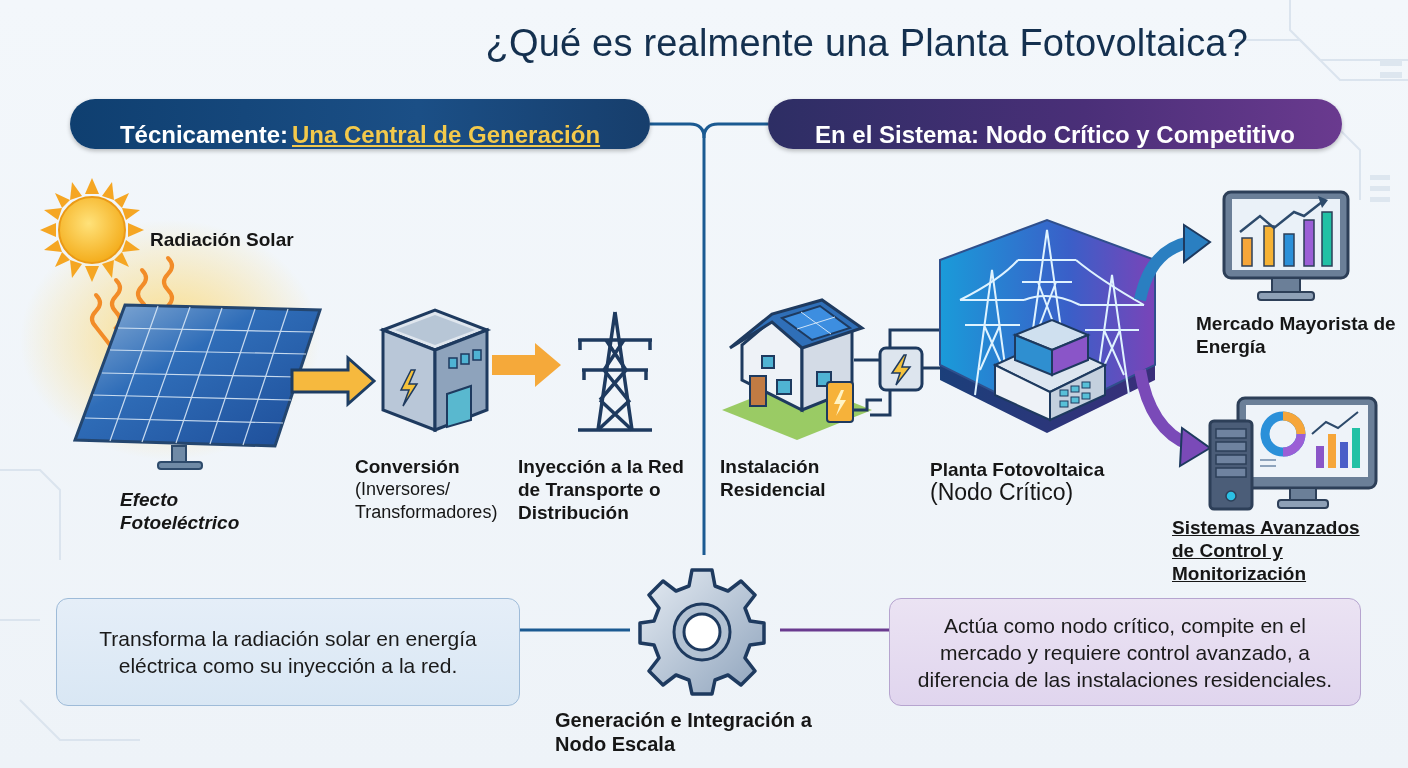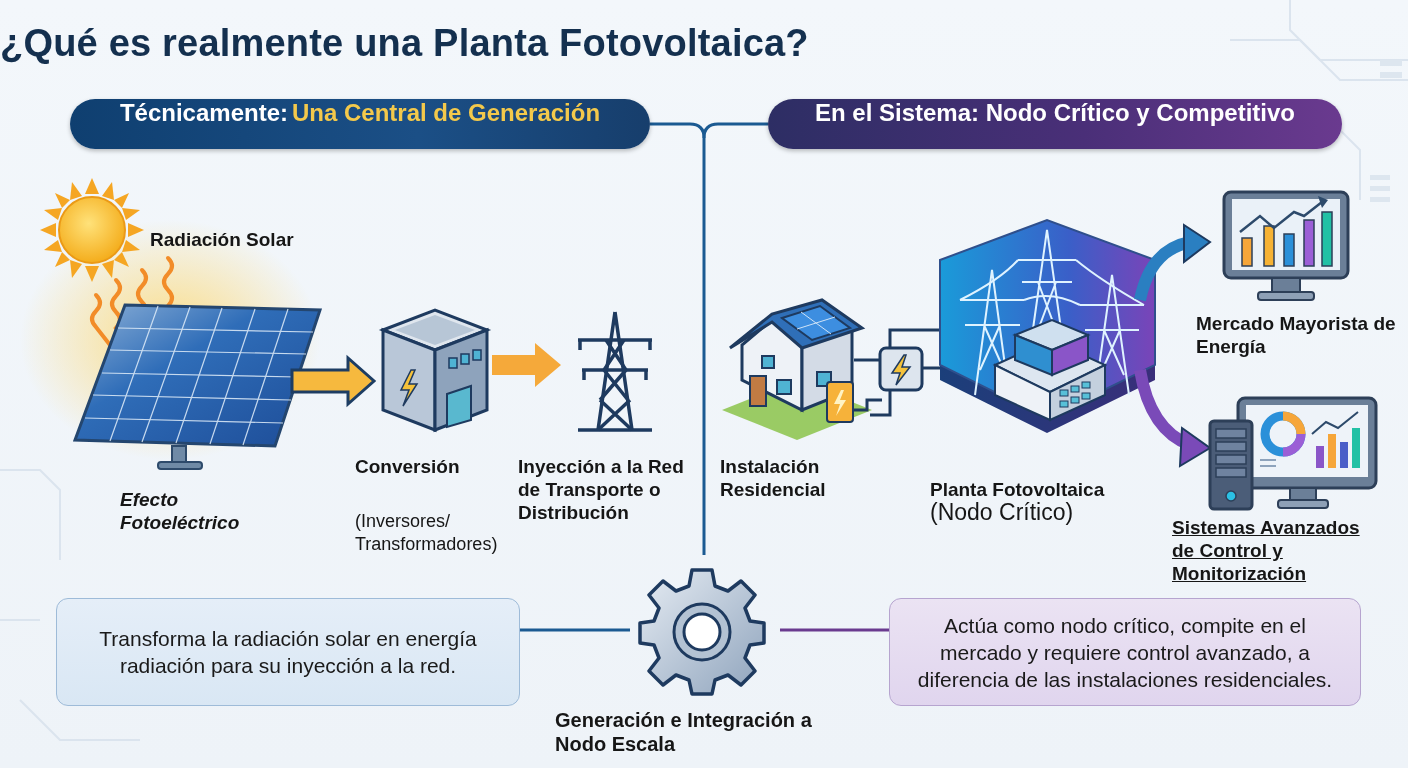--- a/index.html
+++ b/index.html
@@ -6,31 +6,31 @@
   html, body { width: 1408px; height: 768px; overflow: hidden; }
   body {
     font-family: "Liberation Sans", "DejaVu Sans", sans-serif;
     background: linear-gradient(180deg, #f3f7fb 0%, #eef3f8 100%);
     position: relative;
     color: #141414;
   }
   .abs { position: absolute; }
   .bg-circuit { position: absolute; inset: 0; pointer-events: none; }
   .title {
-    position: absolute; left: 0; top: 22px; width: 1248px; text-align: left;
-    font-size: 38px; font-weight: 700; color: #14304f; letter-spacing: 0.2px;
+    position: absolute; left: 0; top: 22px; width: 1248px; text-align: right;
+    font-size: 38px; font-weight: 400; color: #14304f; letter-spacing: 0.2px;
   }
   .pill {
     position: absolute; height: 50px; border-radius: 25px;
-    display: flex; align-items: flex-start; justify-content: center;
+    display: flex; align-items: flex-end; justify-content: center;
     font-size: 24px; font-weight: 700; color: #ffffff;
     box-shadow: 0 2px 4px rgba(0,0,0,0.25);
   }
   .pill-left { left: 70px; top: 99px; width: 580px; background: linear-gradient(90deg, #0f3f70, #1b4f86 60%, #173e6c); }
-  .pill-left .accent { color: #f3c94b; margin-left: 4px; }
+  .pill-left .accent { color: #f3c94b; margin-left: 4px; text-decoration: underline; }
   .pill-right { left: 768px; top: 99px; width: 574px; background: linear-gradient(90deg, #2d2e64, #4a2f78 55%, #6a3a8f); }
   .label {
     position: absolute; text-align: left; font-size: 19px; line-height: 23px; font-weight: 700; color: #161616;
   }
   .label .sub { font-weight: 400; display: block; }
   .box {
     position: absolute; border-radius: 12px; display: flex; align-items: center; justify-content: center;
     text-align: center; font-size: 21px; line-height: 27px; color: #1a1a1a; padding: 10px 18px;
   }
   .box-left { left: 56px; top: 598px; width: 464px; height: 108px; background: linear-gradient(180deg, #e5eef8, #d9e7f4); border: 1.5px solid #9ebbd8; }
@@ -148,21 +148,21 @@
   <polygon points="60,40 112,20 112,100 60,120" fill="#8ea3bc" stroke="#1e3a5f" stroke-width="3"></polygon>
   <polygon points="36,60 26,80 34,80 28,96 42,74 34,74 40,60" fill="#f5c23a" stroke="#1e3a5f" stroke-width="1.5"></polygon>
   <rect x="74" y="48" width="8" height="10" fill="#4fb3d3" stroke="#1e3a5f" stroke-width="1.5"></rect>
   <rect x="86" y="44" width="8" height="10" fill="#4fb3d3" stroke="#1e3a5f" stroke-width="1.5"></rect>
   <rect x="98" y="40" width="8" height="10" fill="#4fb3d3" stroke="#1e3a5f" stroke-width="1.5"></rect>
   <polygon points="72,84 96,76 96,110 72,117" fill="#59b8cf" stroke="#1e3a5f" stroke-width="2"></polygon>
   <polygon points="117,45 160,45 160,33 186,55 160,77 160,65 117,65" fill="#f5a93a"></polygon>
 </svg>
 <div class="label" style="left:355px;top:455px;width:180px;">
   <span>Conversión</span>
-  <span class="sub" style="font-size:18px;margin-top:32px;">(Inversores/ Transformadores)</span>
+  <span class="sub" style="font-size:18px;">(Inversores/ Transformadores)</span>
 </div>
 
 <svg class="abs" style="left:570px;top:310px" width="95" height="125">
   <g stroke="#1e3a5f" stroke-width="3.5" fill="none" stroke-linejoin="round">
     <path d="M45 2 L28 120 M45 2 L62 120"></path>
     <line x1="8" y1="120" x2="82" y2="120"></line>
     <path d="M8 30 H82 M12 60 H78"></path>
     <path d="M36 30 L56 60 M54 30 L34 60 M34 60 L58 90 M56 60 L30 90 M30 90 L62 120 M60 90 L28 120"></path>
     <line x1="10" y1="30" x2="10" y2="40"></line>
       <line x1="80" y1="30" x2="80" y2="40"></line>
@@ -233,21 +233,21 @@
   <polygon points="112,130 148,115 148,140 112,155" fill="#8a55c8" stroke="#1e3a5f" stroke-width="2"></polygon>
   <g fill="#58c0d8" stroke="#1e3a5f" stroke-width="1">
     <rect x="120" y="170" width="8" height="6"></rect>
       <rect x="131" y="166" width="8" height="6"></rect>
       <rect x="142" y="162" width="8" height="6"></rect>
     <rect x="120" y="181" width="8" height="6"></rect>
       <rect x="131" y="177" width="8" height="6"></rect>
       <rect x="142" y="173" width="8" height="6"></rect>
   </g>
 </svg>
-<div class="label" style="left:930px;top:478px;width:230px;">
+<div class="label" style="left:930px;top:458px;width:230px;">
   <span>Planta Fotovoltaica</span>
   <span class="sub" style="font-size:23px;">(Nodo Crítico)</span>
 </div>
 
 <svg class="abs" style="left:1100px;top:220px" width="110" height="260">
   <path d="M40 80 Q50 30 90 22" stroke="#2a7fc1" stroke-width="12" fill="none"></path>
   <polygon points="84,5 110,22 84,42" fill="#2a7fc1" stroke="#1e3a5f" stroke-width="2"></polygon>
   <path d="M40 150 Q50 210 90 225" stroke="#7a4ab8" stroke-width="12" fill="none"></path>
   <polygon points="82,208 110,228 80,246" fill="#7a4ab8" stroke="#1e3a5f" stroke-width="2"></polygon>
 </svg>
@@ -303,14 +303,14 @@
     </linearGradient>
   </defs>
   <g transform="translate(70,70)">
     <path d="M-10,-62 L10,-62 L13,-46 L26,-41 L39,-51 L53,-37 L43,-24 L48,-11 L62,-9 L62,11 L48,13 L43,26 L53,39 L39,53 L26,43 L13,48 L10,62 L-10,62 L-13,48 L-26,43 L-39,53 L-53,39 L-43,26 L-48,13 L-62,11 L-62,-9 L-48,-11 L-43,-24 L-53,-37 L-39,-51 L-26,-41 L-13,-46 Z" fill="url(#gearG)" stroke="#1e3a5f" stroke-width="3.5" stroke-linejoin="round"></path>
     <circle r="28" fill="#b3c2d3" stroke="#1e3a5f" stroke-width="3"></circle>
     <circle r="18" fill="#ffffff" stroke="#1e3a5f" stroke-width="3"></circle>
   </g>
 </svg>
 <div class="label" style="left:555px;top:708px;width:298px;font-size:20px;line-height:24px;">Generación e Integración a Nodo Escala</div>
 
-<div class="box box-left">Transforma la radiación solar en energía radiación para su inyección a la red.</div>
+<div class="box box-left">Transforma la radiación solar en energía eléctrica como su inyección a la red.</div>
 <div class="box box-right">Actúa como nodo crítico, compite en el mercado y requiere control avanzado, a diferencia de las instalaciones residenciales.</div>
 
 </body></html>

